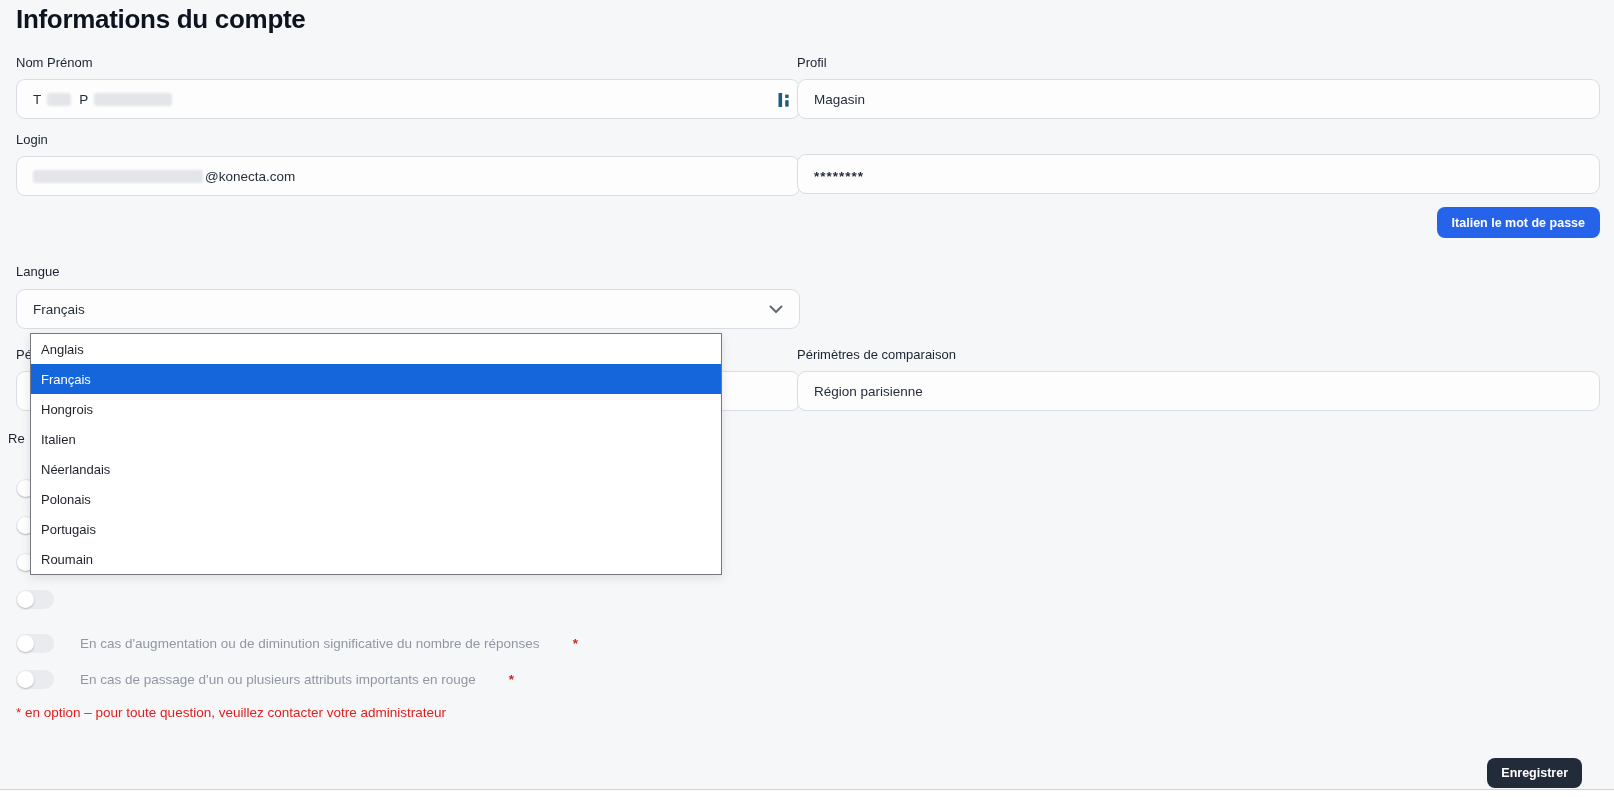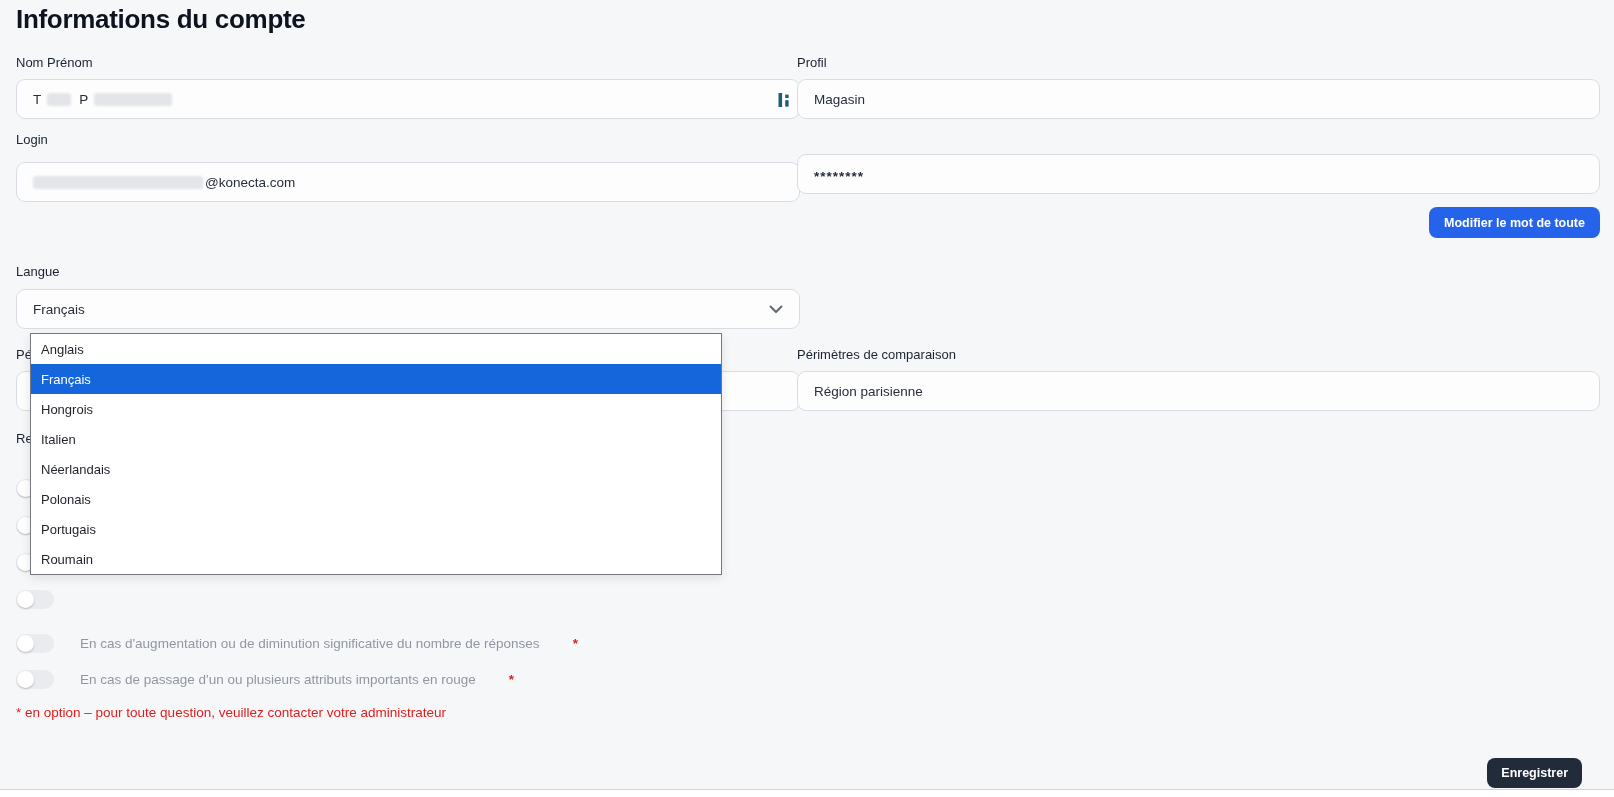--- a/index.html
+++ b/index.html
@@ -87,50 +87,50 @@
     <span class="name-ext-icon">
       <svg width="16" height="16" viewBox="0 0 16 16">
         <rect x="1.5" y="1" width="3.6" height="14" fill="#1b5f77"></rect>
         <rect x="8.2" y="2.6" width="3.4" height="3.4" fill="#1b5f77"></rect>
         <rect x="8.2" y="8.2" width="3.4" height="6.4" fill="#1b5f77"></rect>
       </svg>
     </span>
   </div>
 
   <div class="field-label" style="left:16px;top:132px;">Login</div>
-  <div class="input" style="left:16px;top:162px;width:784px;">
+  <div class="input" style="left:16px;top:156px;width:784px;">
     <span class="redacted" style="width:170px;margin-right:2px;"></span>
     <span>@konecta.com</span>
   </div>
 
   <div class="field-label" style="left:16px;top:264px;">Langue</div>
   <div class="input select-box" style="left:16px;top:289px;width:784px;">
     <span>Français</span>
     <span class="chevron">
       <svg width="14" height="9" viewBox="0 0 14 9" fill="none">
         <polyline points="1.5,1.5 7,7 12.5,1.5" stroke="#606876" stroke-width="2" stroke-linecap="round" stroke-linejoin="round"></polyline>
       </svg>
     </span>
   </div>
 
   <div class="field-label" style="left:16px;top:347px;">Pé</div>
   <div class="input" style="left:16px;top:371px;width:784px;"></div>
-  <div class="field-label" style="left:16px;top:431px;">Re</div>
+  <div class="field-label" style="left:8px;top:431px;">Re</div>
 
   <div class="field-label" style="left:797px;top:55px;">Profil</div>
   <div class="input" style="left:797px;top:79px;width:803px;">
     <span>Magasin</span>
   </div>
 
   <div class="field-label" style="left:797px;top:132px;margin-top:32px;">Mot de passe</div>
   <div class="input" style="left:797px;top:154px;width:803px;">
     <span class="password-value">********</span>
   </div>
 
-  <button class="btn-primary">Modifier le mot de toute</button>
+  <button class="btn-primary">Italien le mot de passe</button>
 
   <div class="field-label" style="left:797px;top:347px;">Périmètres de comparaison</div>
   <div class="input" style="left:797px;top:371px;width:803px;">
     <span>Région parisienne</span>
   </div>
 
   <div class="dropdown">
       <div class="option">Anglais</div>
       <div class="option selected">Français</div>
       <div class="option">Hongrois</div>

